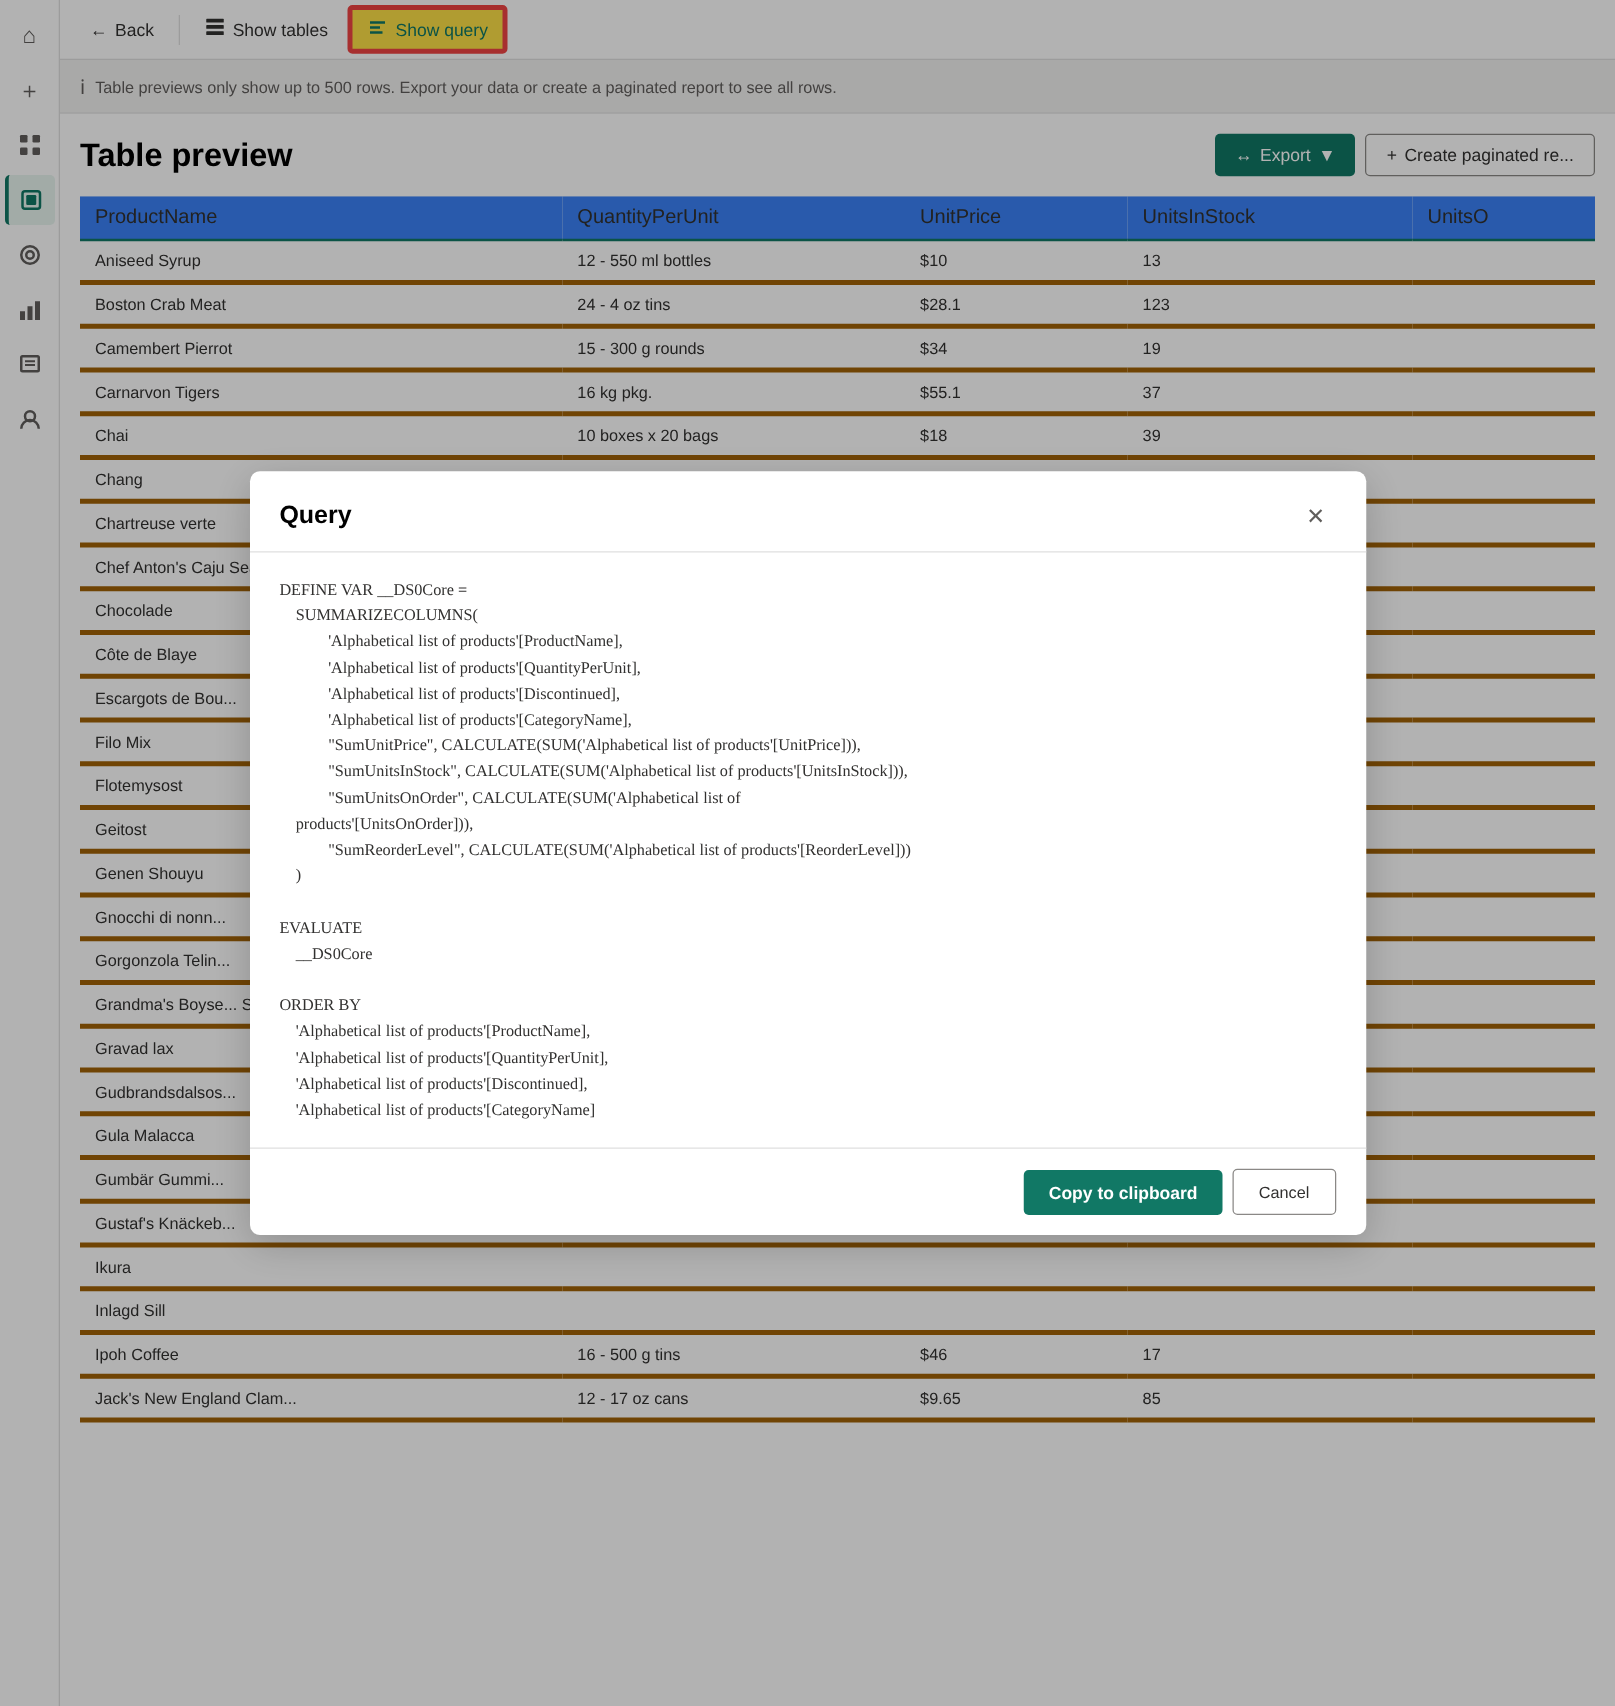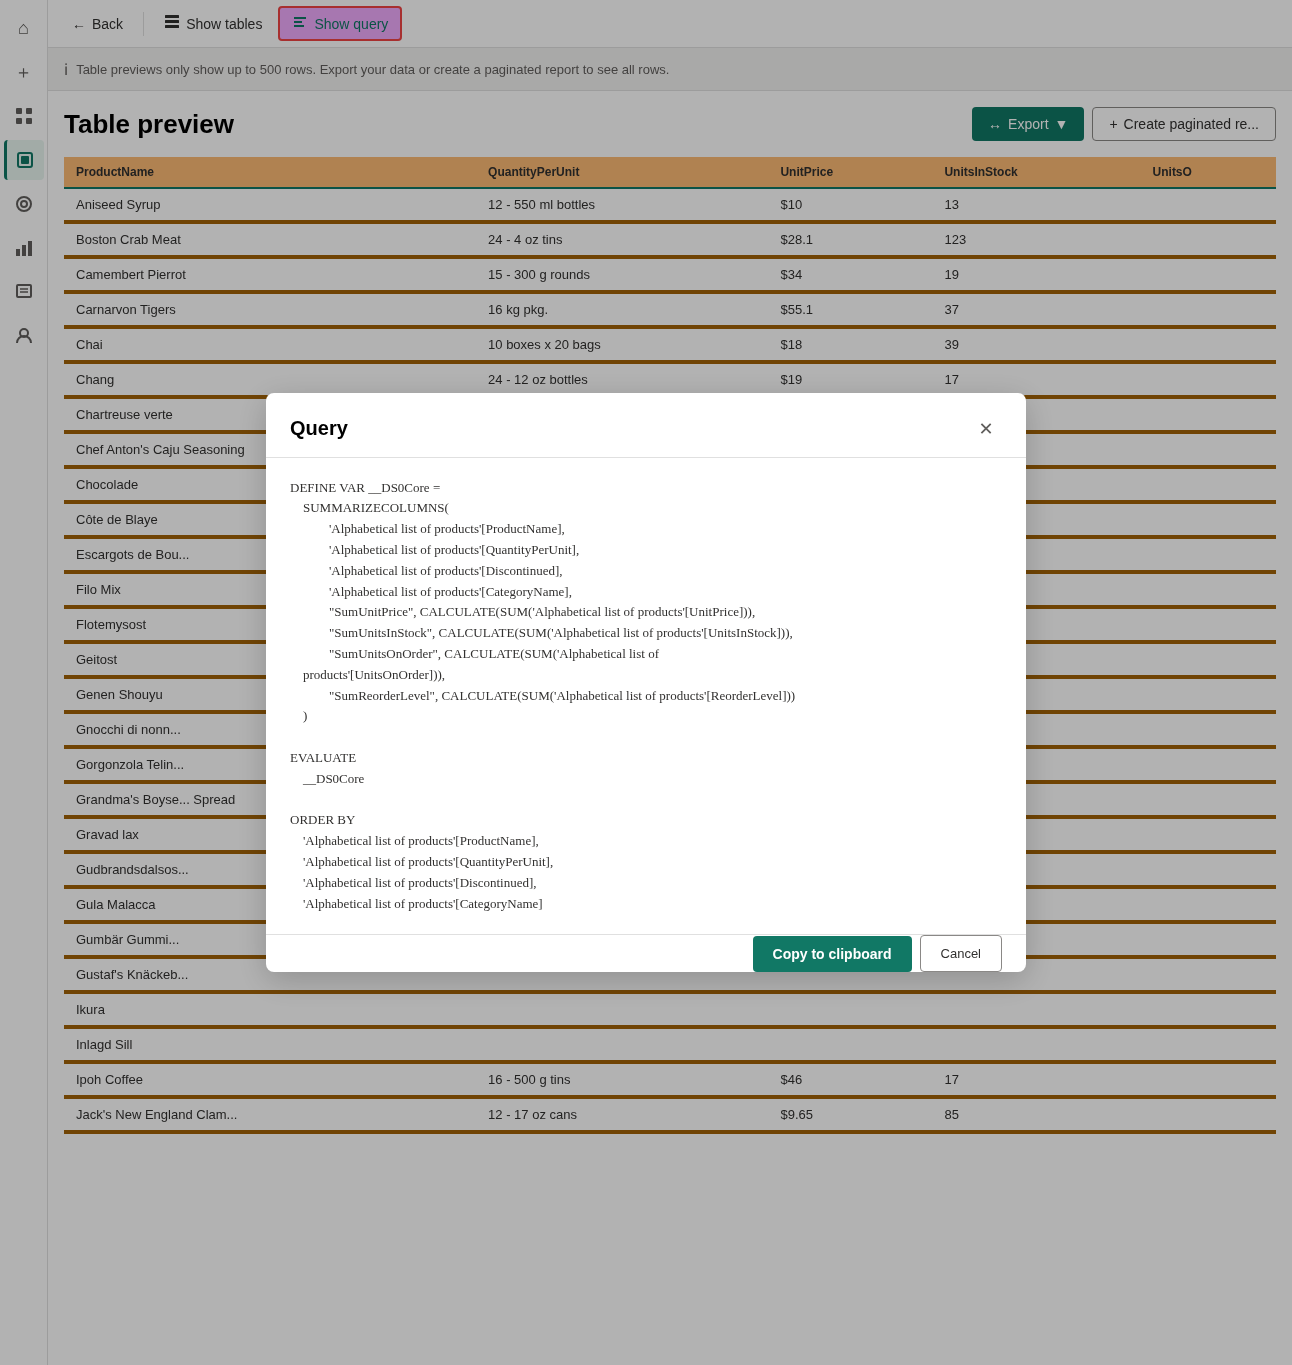--- a/index.html
+++ b/index.html
@@ -54,23 +54,23 @@
       gap: 6px;
       padding: 6px 12px;
       border: none;
       background: transparent;
       cursor: pointer;
       border-radius: 4px;
       font-size: 14px;
       color: #323130;
     }
     .toolbar-btn.active {
-      border: 2px solid #ef4444;
+      border: 4px solid #ef4444;
       color: #117865;
-      background: #f0abfc;
+      background: #fde047;
     }
     .toolbar-divider {
       width: 1px;
       height: 24px;
       background: #e0e0e0;
       margin: 0 4px;
     }
 
     
     .info-bar {
@@ -139,25 +139,25 @@
       flex: 1;
       overflow: auto;
     }
     table {
       width: 100%;
       border-collapse: collapse;
     }
     thead th {
       text-align: left;
       padding: 8px 12px;
-      font-weight: 700;
+      font-weight: 400;
       color: #323130;
       border-bottom: 2px solid #117865;
-      background: #fdba74;
-      font-size: 12px;
+      background: #3b82f6;
+      font-size: 16px;
     }
     tbody tr { border-bottom: 4px solid #a16207; }
     tbody td {
       padding: 8px 12px;
       color: #323130;
       font-size: 13px;
     }
 
     
     .modal-overlay {
@@ -165,21 +165,21 @@
       top: 0; left: 0; right: 0; bottom: 0;
       background: rgba(0,0,0,0.3);
       display: flex;
       align-items: center;
       justify-content: center;
       z-index: 100;
     }
     .modal {
       background: #fff;
       border-radius: 8px;
-      width: 760px;
+      width: 893px;
       max-height: 680px;
       display: flex;
       flex-direction: column;
       box-shadow: 0 8px 32px rgba(0,0,0,0.2);
     }
     .modal-header {
       display: flex;
       align-items: center;
       justify-content: space-between;
       padding: 20px 24px 12px;
@@ -211,21 +211,21 @@
       font-size: 13px;
       line-height: 1.6;
       color: #323130;
       white-space: pre-wrap;
     }
     .modal-footer {
       display: flex;
       align-items: center;
       justify-content: flex-end;
       gap: 8px;
-      padding: 0 24px;
+      padding: 16px 24px;
       border-top: 1px solid #e0e0e0;
     }
     .btn-copy {
       background: #117865;
       color: #fff;
       border: none;
       border-radius: 4px;
       padding: 10px 20px;
       cursor: pointer;
       font-size: 14px;

